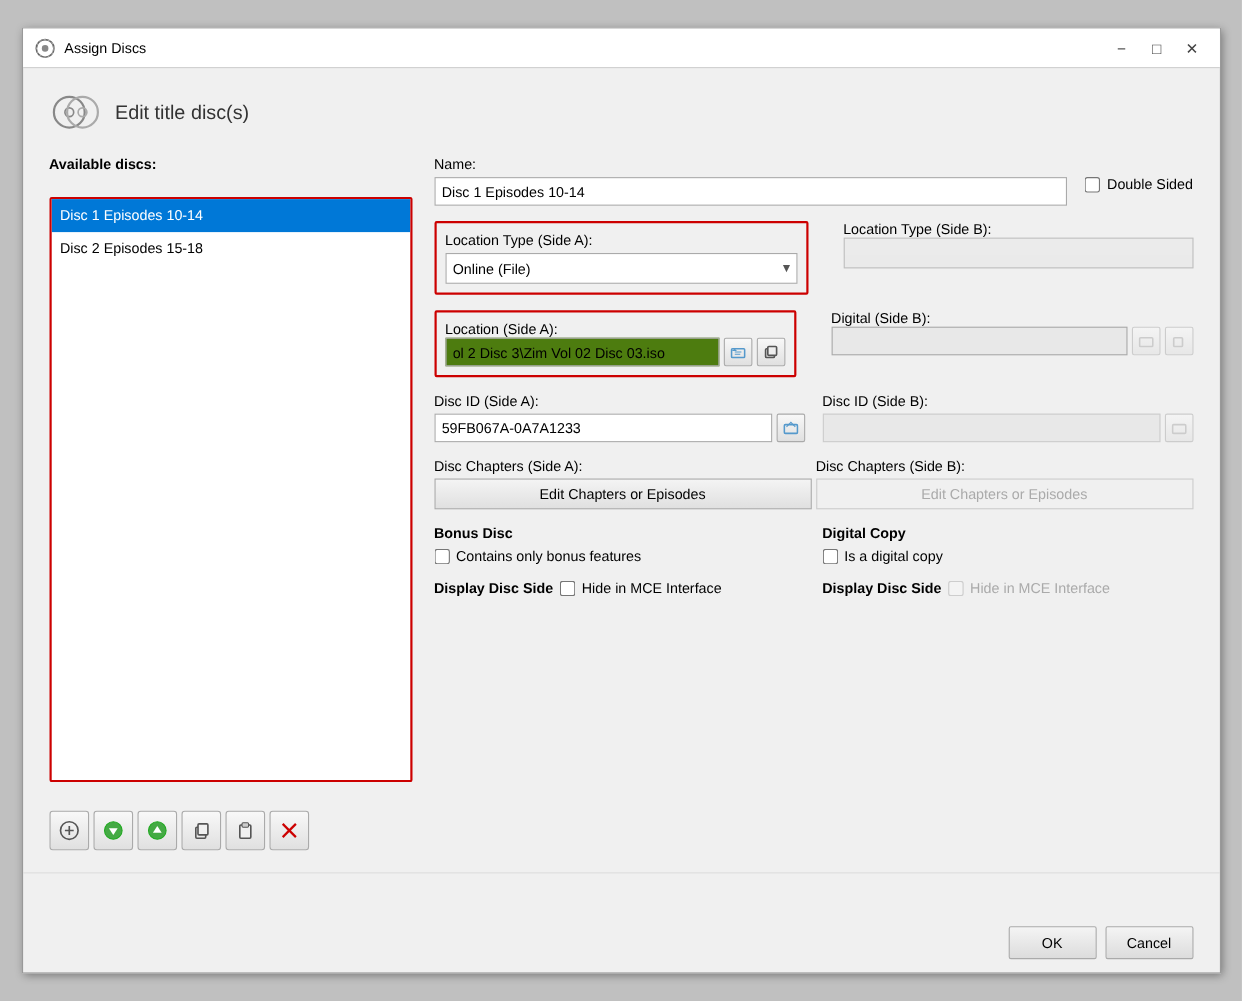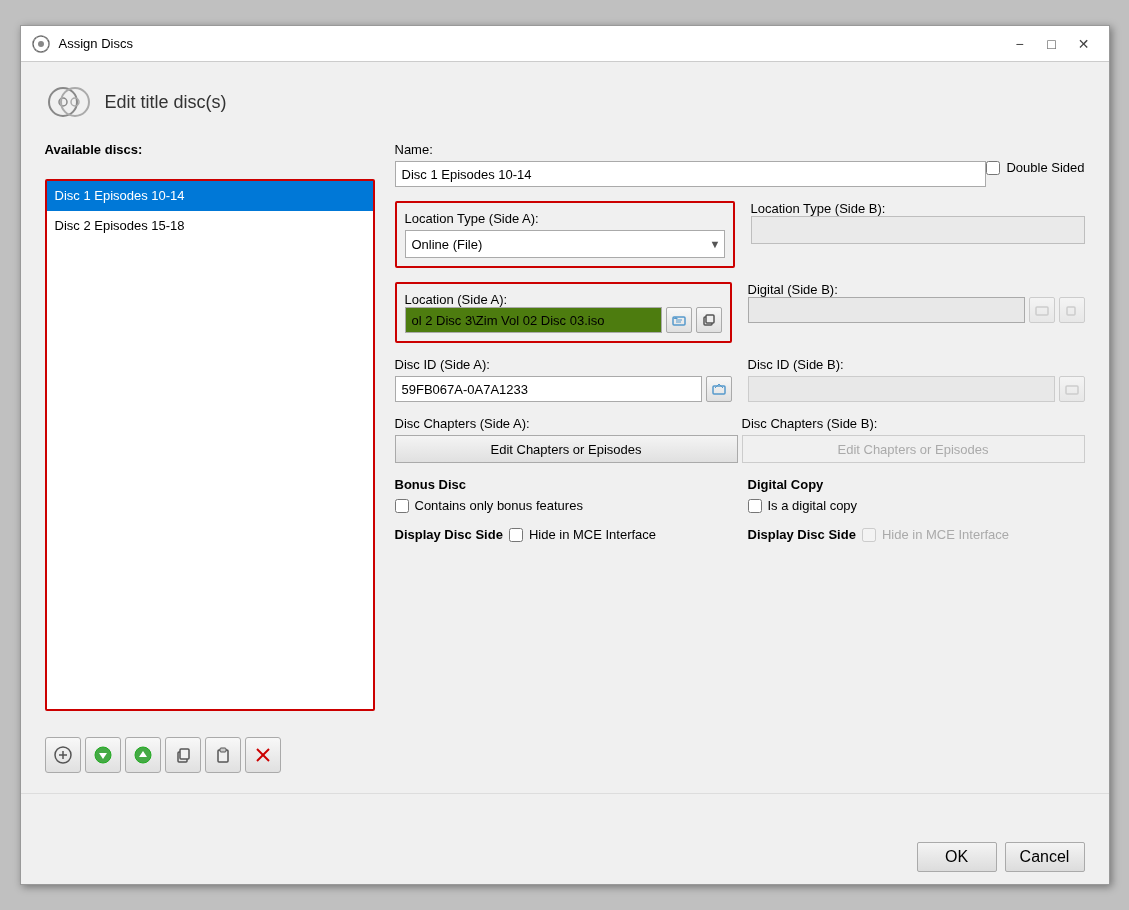--- a/index.html
+++ b/index.html
@@ -146,20 +146,21 @@
 
     .right-panel {
       flex: 1;
       display: flex;
       flex-direction: column;
       gap: 14px;
     }
     .form-row {
       display: flex;
       align-items: flex-start;
+      gap: 16px;
     }
     .form-group {
       display: flex;
       flex-direction: column;
       gap: 4px;
     }
     .form-label {
       font-size: 13px;
       color: #000;
     }
@@ -376,21 +377,21 @@
       display: flex;
       justify-content: flex-end;
       gap: 8px;
       border-top: 1px solid #ddd;
     }
     .footer-btn {
       width: 80px;
       height: 30px;
       border: 1px solid #aaa;
       background: linear-gradient(to bottom, #f4f4f4, #dcdcdc);
-      font-size: 16px;
+      font-size: 13px;
       cursor: pointer;
       border-radius: 2px;
       margin-top: 36px;
     }
   </style>
 </head>
 <body>
 
 <div class="window">
 

